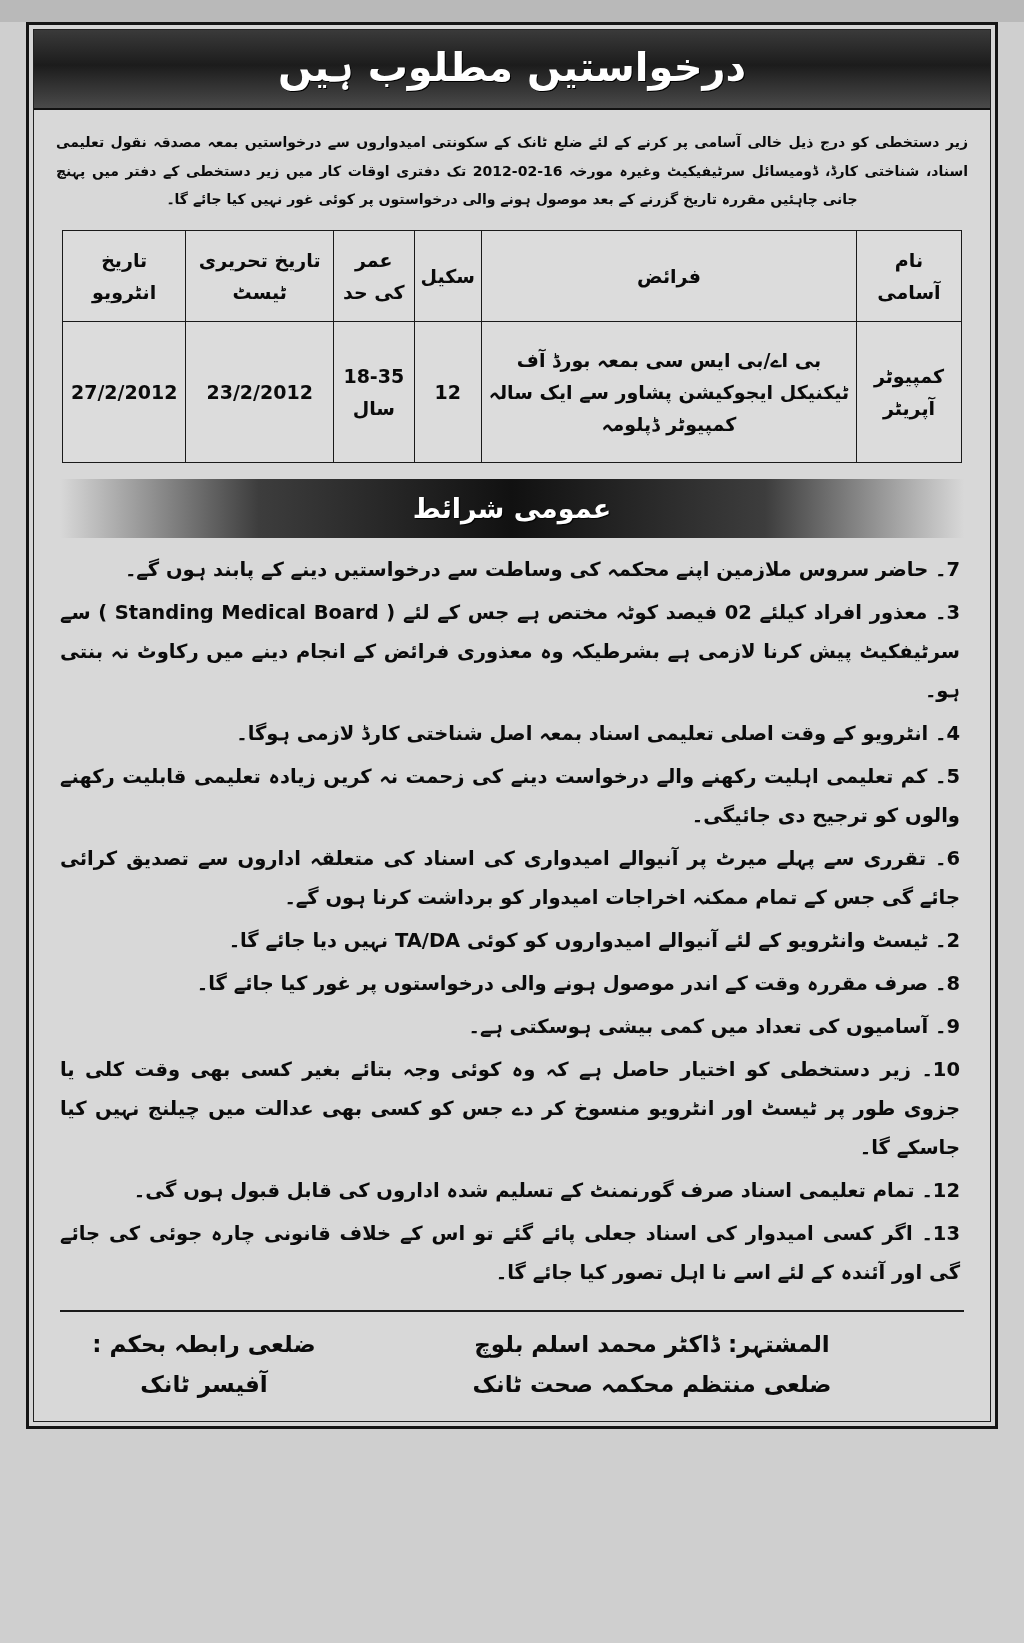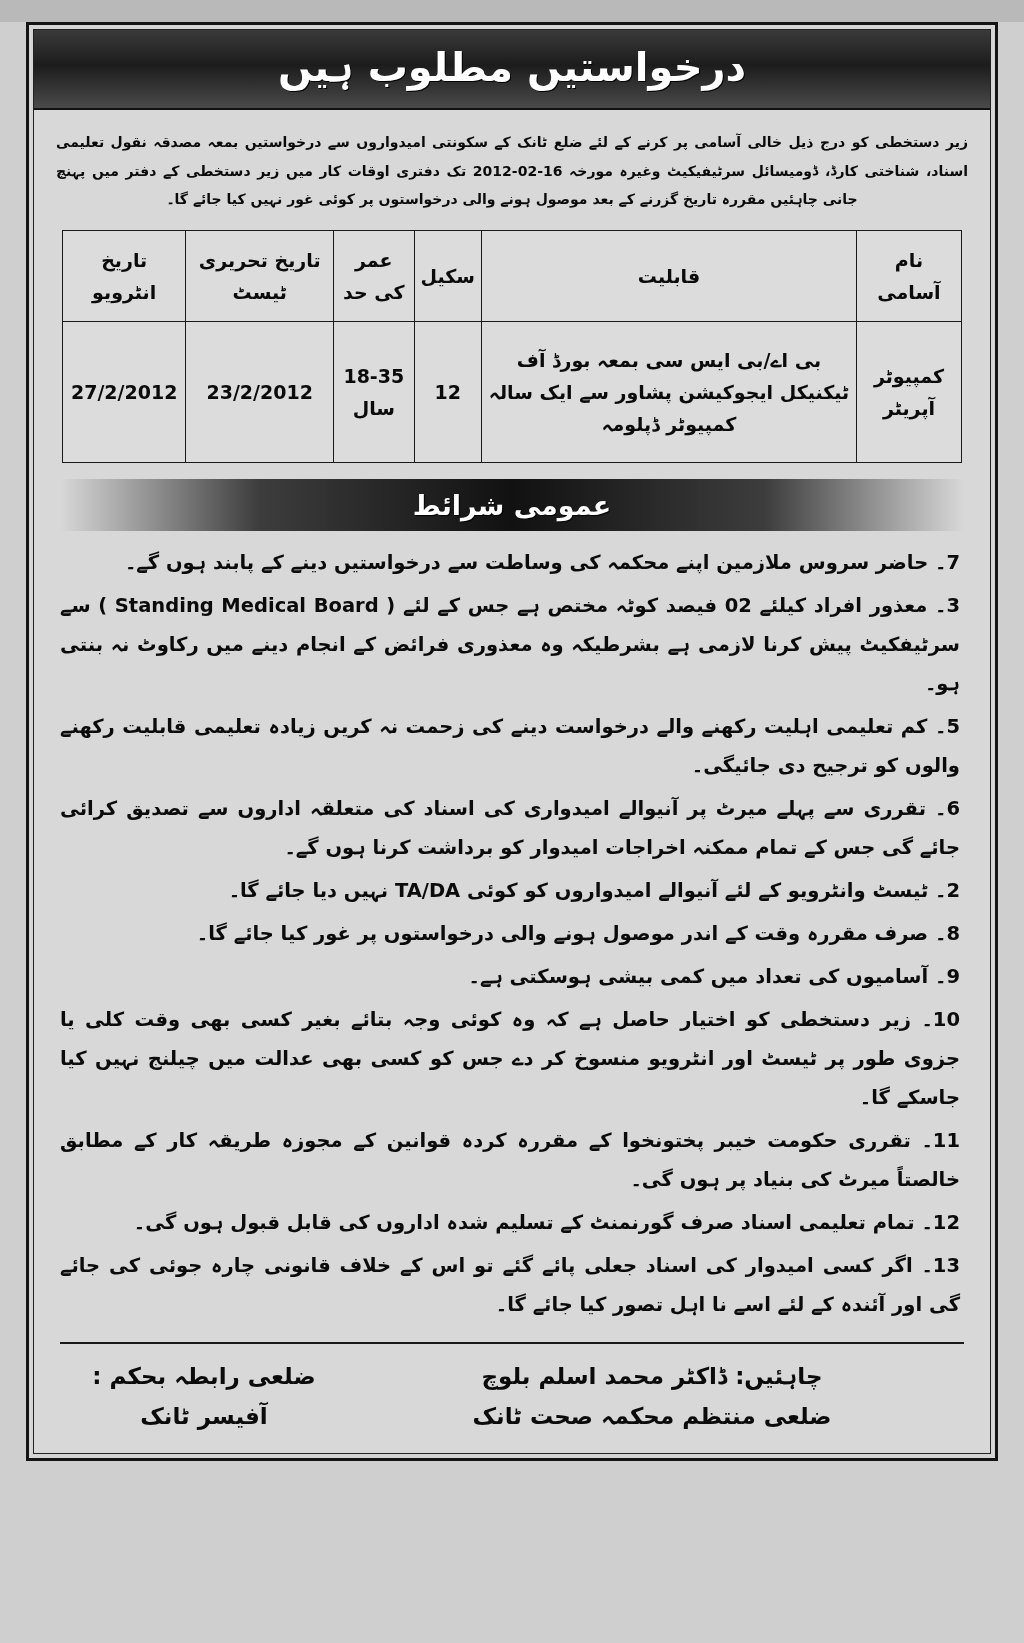--- a/index.html
+++ b/index.html
@@ -86,21 +86,21 @@
   table.vacancy td{
     height:120px;
   }
   td.qual{ font-size:18px; line-height:1.85; }
   td.num{ font-family:"DejaVu Sans",sans-serif; font-size:21px;margin-left:16px; }
 
   
   .cond-head{
     position:relative;
     margin:16px 26px 6px 26px;
-    height:52px;
+    height:59px;
     background:linear-gradient(90deg,#d8d8d8 0%,#3d3d3d 22%,#111 50%,#3d3d3d 78%,#d8d8d8 100%);
     display:flex;
     align-items:center;
     justify-content:center;
   }
   .cond-head span{
     color:#fff;
     font-size:27px;
     font-weight:bold;
     letter-spacing:3px;
@@ -155,21 +155,21 @@
       <div class="banner">
         <h1>درخواستیں مطلوب ہیں</h1>
       </div>
 
       <div class="intro">زیر دستخطی کو درج ذیل خالی آسامی پر کرنے کے لئے ضلع ٹانک کے سکونتی امیدواروں سے درخواستیں بمعہ مصدقہ نقول تعلیمی اسناد، شناختی کارڈ، ڈومیسائل سرٹیفیکیٹ وغیرہ مورخہ 16-02-2012 تک دفتری اوقات کار میں زیر دستخطی کے دفتر میں پہنچ جانی چاہئیں مقررہ تاریخ گزرنے کے بعد موصول ہونے والی درخواستوں پر کوئی غور نہیں کیا جائے گا۔</div>
 
       <table class="vacancy">
         <thead>
           <tr>
             <th>نام آسامی</th>
-            <th>قابلیت</th>
+            <th>فرائض</th>
             <th>سکیل</th>
             <th>عمر کی حد</th>
             <th>تاریخ تحریری ٹیسٹ</th>
             <th>تاریخ انٹرویو</th>
           </tr>
         </thead>
         <tbody>
           <tr>
             <td>کمپیوٹر آپریٹر</td>
             <td class="qual">بی اے/بی ایس سی بمعہ بورڈ آف ٹیکنیکل ایجوکیشن پشاور سے ایک سالہ کمپیوٹر ڈپلومہ</td>
@@ -181,37 +181,37 @@
         </tbody>
       </table>
 
       <div class="cond-head">
         <span>عمومی شرائط</span>
       </div>
 
       <ol class="conditions">
         <li>7۔ حاضر سروس ملازمین اپنے محکمہ کی وساطت سے درخواستیں دینے کے پابند ہوں گے۔</li>
         <li>3۔ معذور افراد کیلئے 02 فیصد کوٹہ مختص ہے جس کے لئے ( Standing Medical Board ) سے سرٹیفکیٹ پیش کرنا لازمی ہے بشرطیکہ وہ معذوری فرائض کے انجام دینے میں رکاوٹ نہ بنتی ہو۔</li>
+        <li>4۔ انٹرویو کے وقت اصلی تعلیمی اسناد بمعہ اصل شناختی کارڈ لازمی ہوگا۔</li>
         <li>5۔ کم تعلیمی اہلیت رکھنے والے درخواست دینے کی زحمت نہ کریں زیادہ تعلیمی قابلیت رکھنے والوں کو ترجیح دی جائیگی۔</li>
         <li>6۔ تقرری سے پہلے میرٹ پر آنیوالے امیدواری کی اسناد کی متعلقہ اداروں سے تصدیق کرائی جائے گی جس کے تمام ممکنہ اخراجات امیدوار کو برداشت کرنا ہوں گے۔</li>
         <li>2۔ ٹیسٹ وانٹرویو کے لئے آنیوالے امیدواروں کو کوئی TA/DA نہیں دیا جائے گا۔</li>
         <li>8۔ صرف مقررہ وقت کے اندر موصول ہونے والی درخواستوں پر غور کیا جائے گا۔</li>
         <li>9۔ آسامیوں کی تعداد میں کمی بیشی ہوسکتی ہے۔</li>
         <li>10۔ زیر دستخطی کو اختیار حاصل ہے کہ وہ کوئی وجہ بتائے بغیر کسی بھی وقت کلی یا جزوی طور پر ٹیسٹ اور انٹرویو منسوخ کر دے جس کو کسی بھی عدالت میں چیلنج نہیں کیا جاسکے گا۔</li>
-        <li>11۔ تقرری حکومت خیبر پختونخوا کے مقررہ کردہ قوانین کے مجوزہ طریقہ کار کے مطابق خالصتاً میرٹ کی بنیاد پر ہوں گی۔</li>
         <li>12۔ تمام تعلیمی اسناد صرف گورنمنٹ کے تسلیم شدہ اداروں کی قابل قبول ہوں گی۔</li>
         <li>13۔ اگر کسی امیدوار کی اسناد جعلی پائے گئے تو اس کے خلاف قانونی چارہ جوئی کی جائے گی اور آئندہ کے لئے اسے نا اہل تصور کیا جائے گا۔</li>
       </ol>
 
       <div class="sig-sep"></div>
 
       <div class="sig">
         <div class="sig-right">
           <div>
-            <span>چاہئیں:</span>
+            <span>المشتہر:</span>
             <span>ڈاکٹر محمد اسلم بلوچ</span>
           </div>
           <div>ضلعی منتظم محکمہ صحت ٹانک</div>
         </div>
         <div class="sig-left">
           <div>
             <span>ضلعی رابطہ</span>
             <span>بحکم :</span>
           </div>
           <div>آفیسر ٹانک</div>

